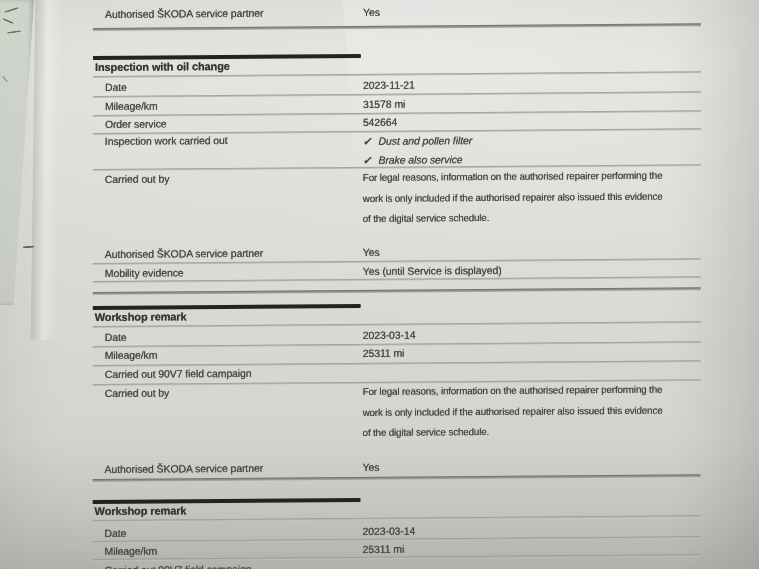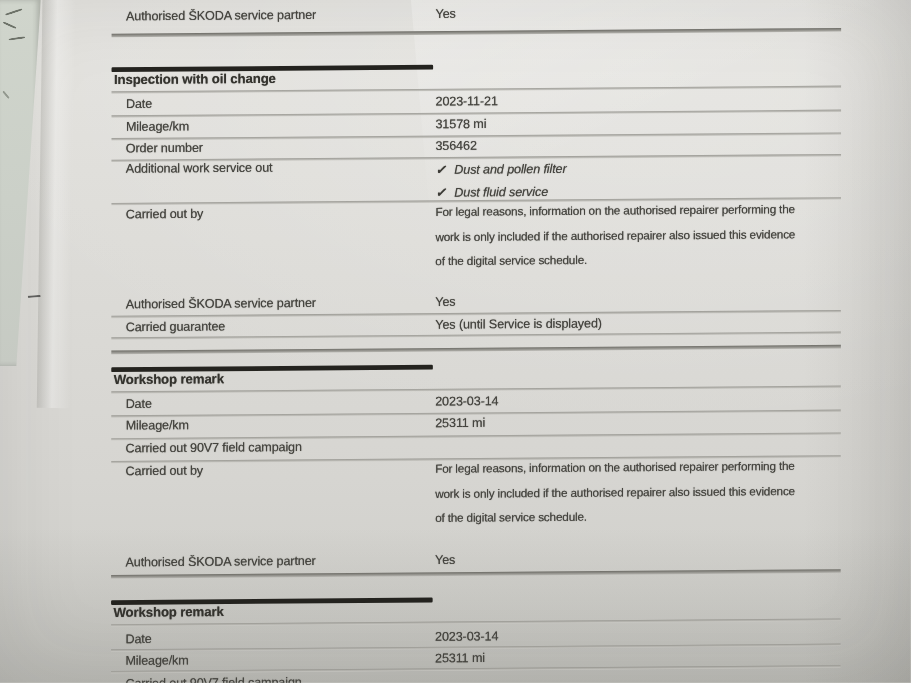--- a/index.html
+++ b/index.html
@@ -106,49 +106,49 @@
     </div>
     <div class="hl" style="top:96px"></div>
 
     <div class="row" style="top:100px">
       <span class="lbl">Mileage/km</span>
       <span class="val">31578 mi</span>
     </div>
     <div class="hl" style="top:115px"></div>
 
     <div class="row" style="top:118px">
-      <span class="lbl">Order number</span>
-      <span class="val">356462</span>
+      <span class="lbl">Order service</span>
+      <span class="val">542664</span>
     </div>
     <div class="hl" style="top:133px"></div>
 
     <div class="row" style="top:135px">
-      <span class="lbl">Additional work service out</span>
+      <span class="lbl">Inspection work carried out</span>
     </div>
     <div class="checkrow" style="top:137px">
       <span class="check">✓</span><span>Dust and pollen filter</span>
     </div>
     <div class="checkrow" style="top:156px">
-      <span class="check">✓</span><span>Dust fluid service</span>
+      <span class="check">✓</span><span>Brake also service</span>
     </div>
     <div class="hl" style="top:169px"></div>
 
     <div class="row" style="top:173px">
       <span class="lbl">Carried out by</span>
     </div>
     <div class="para" style="top:170px">For legal reasons, information on the authorised repairer performing the work is only included if the authorised repairer also issued this evidence of the digital service schedule.</div>
 
     <div class="row" style="top:248px">
       <span class="lbl">Authorised ŠKODA service partner</span>
       <span class="val">Yes</span>
     </div>
     <div class="hl" style="top:263px"></div>
 
     <div class="row" style="top:267px">
-      <span class="lbl">Carried guarantee</span>
+      <span class="lbl">Mobility evidence</span>
       <span class="val">Yes (until Service is displayed)</span>
     </div>
     <div class="hl" style="top:281px"></div>
     <div class="hl-dark" style="top:292px"></div>
 
     <div class="thickbar" style="top:306px"></div>
     <div class="sec-title" style="top:311px">Workshop remark</div>
     <div class="hl" style="top:326px"></div>
 
     <div class="row" style="top:331px">

